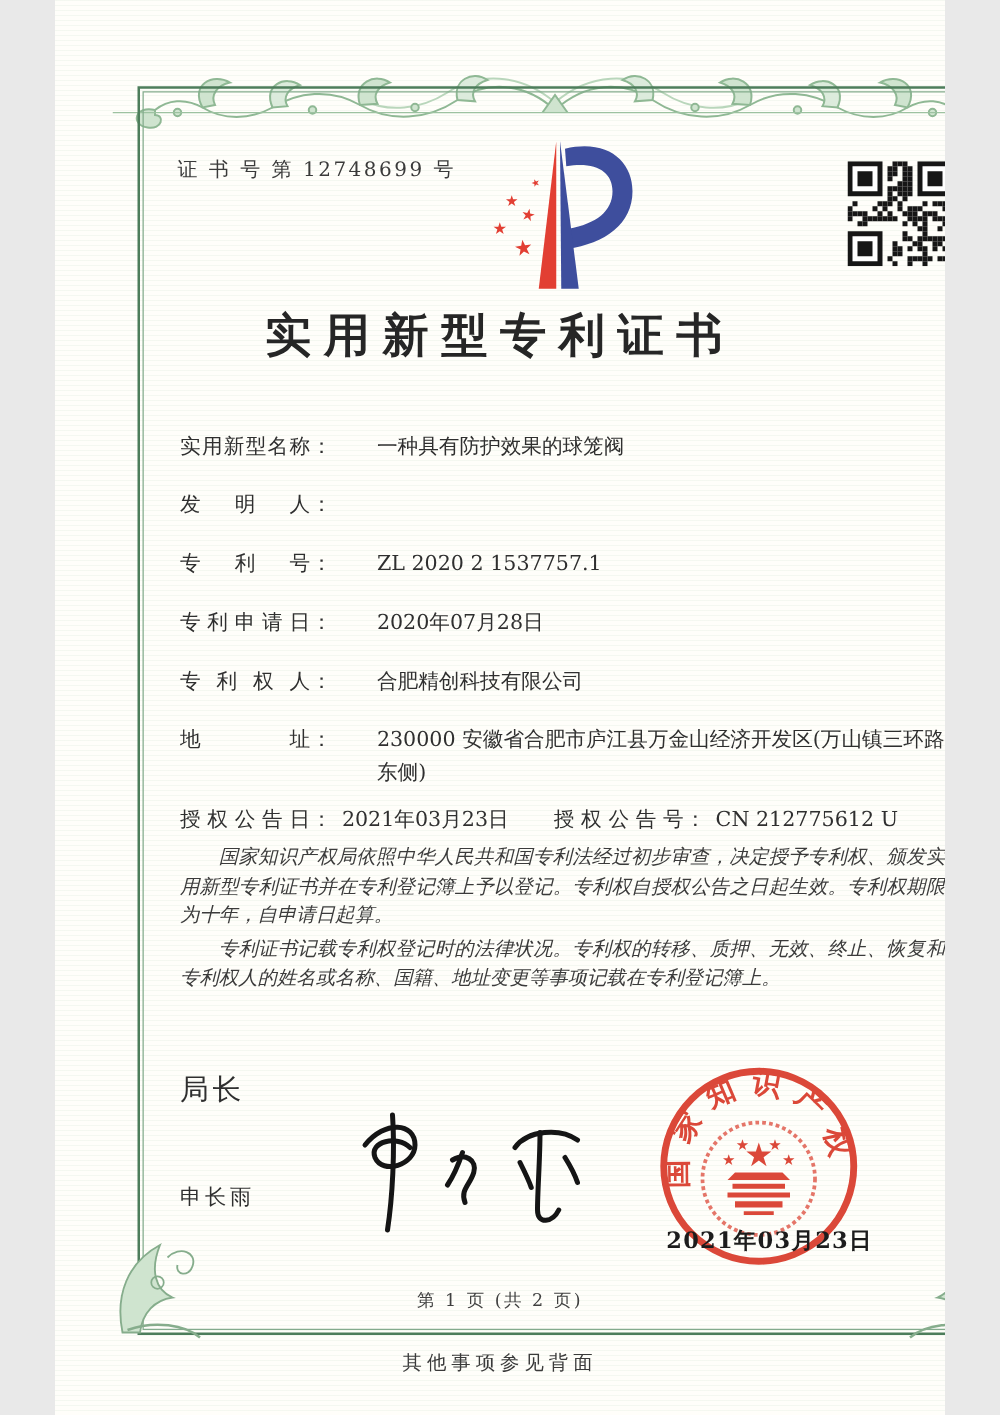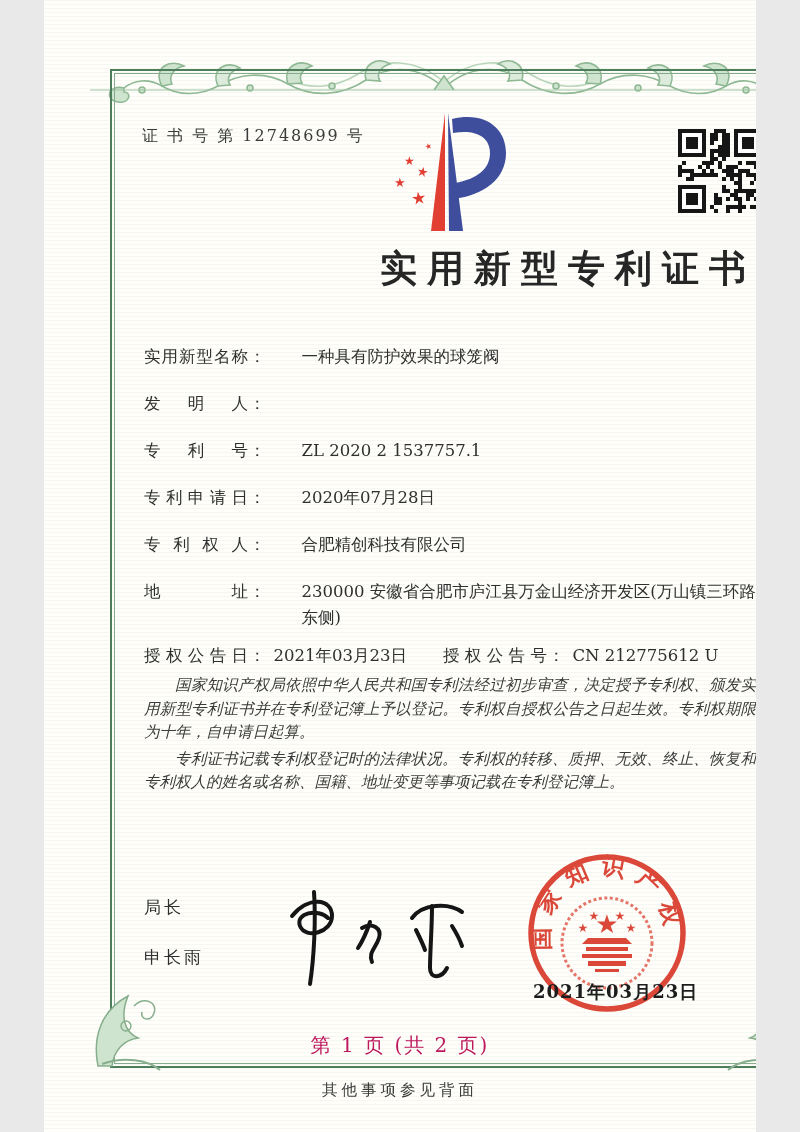--- a/index.html
+++ b/index.html
@@ -11,41 +11,41 @@
   
   #page::before{
     content:"";position:absolute;inset:0;
     background:repeating-linear-gradient(to bottom, rgba(150,195,160,.10) 0 1px, transparent 1px 4px);
   }
   .frame{position:absolute;left:66px;top:69px;width:668px;height:995px;border:2px solid #4d7d5b;}
   .frame-inner{position:absolute;inset:2px;border:1px solid #83ab8c;}
   .cert-no{position:absolute;left:98px;top:126px;font-size:16px;letter-spacing:2px;color:#3a3a3a;}
   .logo{position:absolute;left:338px;top:106px;width:130px;height:132px;}
   .qr{position:absolute;left:634px;top:129px;width:84px;height:84px;}
-  .title{position:absolute;left:0;right:0;top:244px;text-align:right;
+  .title{position:absolute;left:0;right:0;top:244px;text-align:center;
     font-size:37px;font-weight:bold;letter-spacing:10px;color:#262626;}
   .fields{position:absolute;left:100px;top:344px;width:616px;font-size:16.5px;line-height:26px;}
   .row{display:flex;align-items:flex-start;margin-bottom:21px;}
   .row.addr{margin-bottom:12px;}
   .flabel{flex:0 0 104px;width:104px;text-align:justify;text-align-last:justify;}
   .colon{margin:0 8px 0 1px;}
   .fvalue{flex:1;margin-left:28px;}
   .pair{display:flex;align-items:flex-end;}
   .pair2{margin-left:36px;}
   .paras{position:absolute;left:100px;top:674px;width:612px;font-size:15.5px;line-height:23.5px;
     text-align:justify;color:#3b3b3b;font-style:italic;}
   .paras p{margin:0 0 3px 0;text-indent:2em;}
-  .officer-title{position:absolute;left:100px;top:896px;font-size:17px;letter-spacing:3px;}
+  .officer-title{position:absolute;left:100px;top:856px;font-size:23px;letter-spacing:3px;}
   .officer-name{position:absolute;left:100px;top:946px;font-size:17px;letter-spacing:3px;}
   .signature{position:absolute;left:222px;top:882px;width:214px;height:108px;}
   .seal{position:absolute;left:478px;top:848px;width:170px;height:170px;opacity:.93;}
   .seal-date{position:absolute;left:489px;top:980px;font-size:18px;font-weight:bold;
     letter-spacing:1px;color:#1c1c1c;}
-  .footer-page{position:absolute;left:0;right:0;top:1032px;text-align:center;font-size:20px;
-    letter-spacing:2px;color:#be185d;}
+  .footer-page{position:absolute;left:0;right:0;top:1032px;text-align:center;font-size:14px;
+    letter-spacing:2px;color:#404040;}
   .back-note{position:absolute;left:0;right:0;top:1080px;text-align:center;font-size:15.5px;
     letter-spacing:4px;color:#3a3a3a;}
   .orn-top{position:absolute;left:46px;top:38px;width:708px;height:68px;}
   .orn-bl{position:absolute;left:46px;top:986px;width:92px;height:86px;}
   .orn-br{position:absolute;left:662px;top:986px;width:92px;height:86px;transform:scaleX(-1);}
 </style>
 </head>
 <body>
 
 <div id="page">

